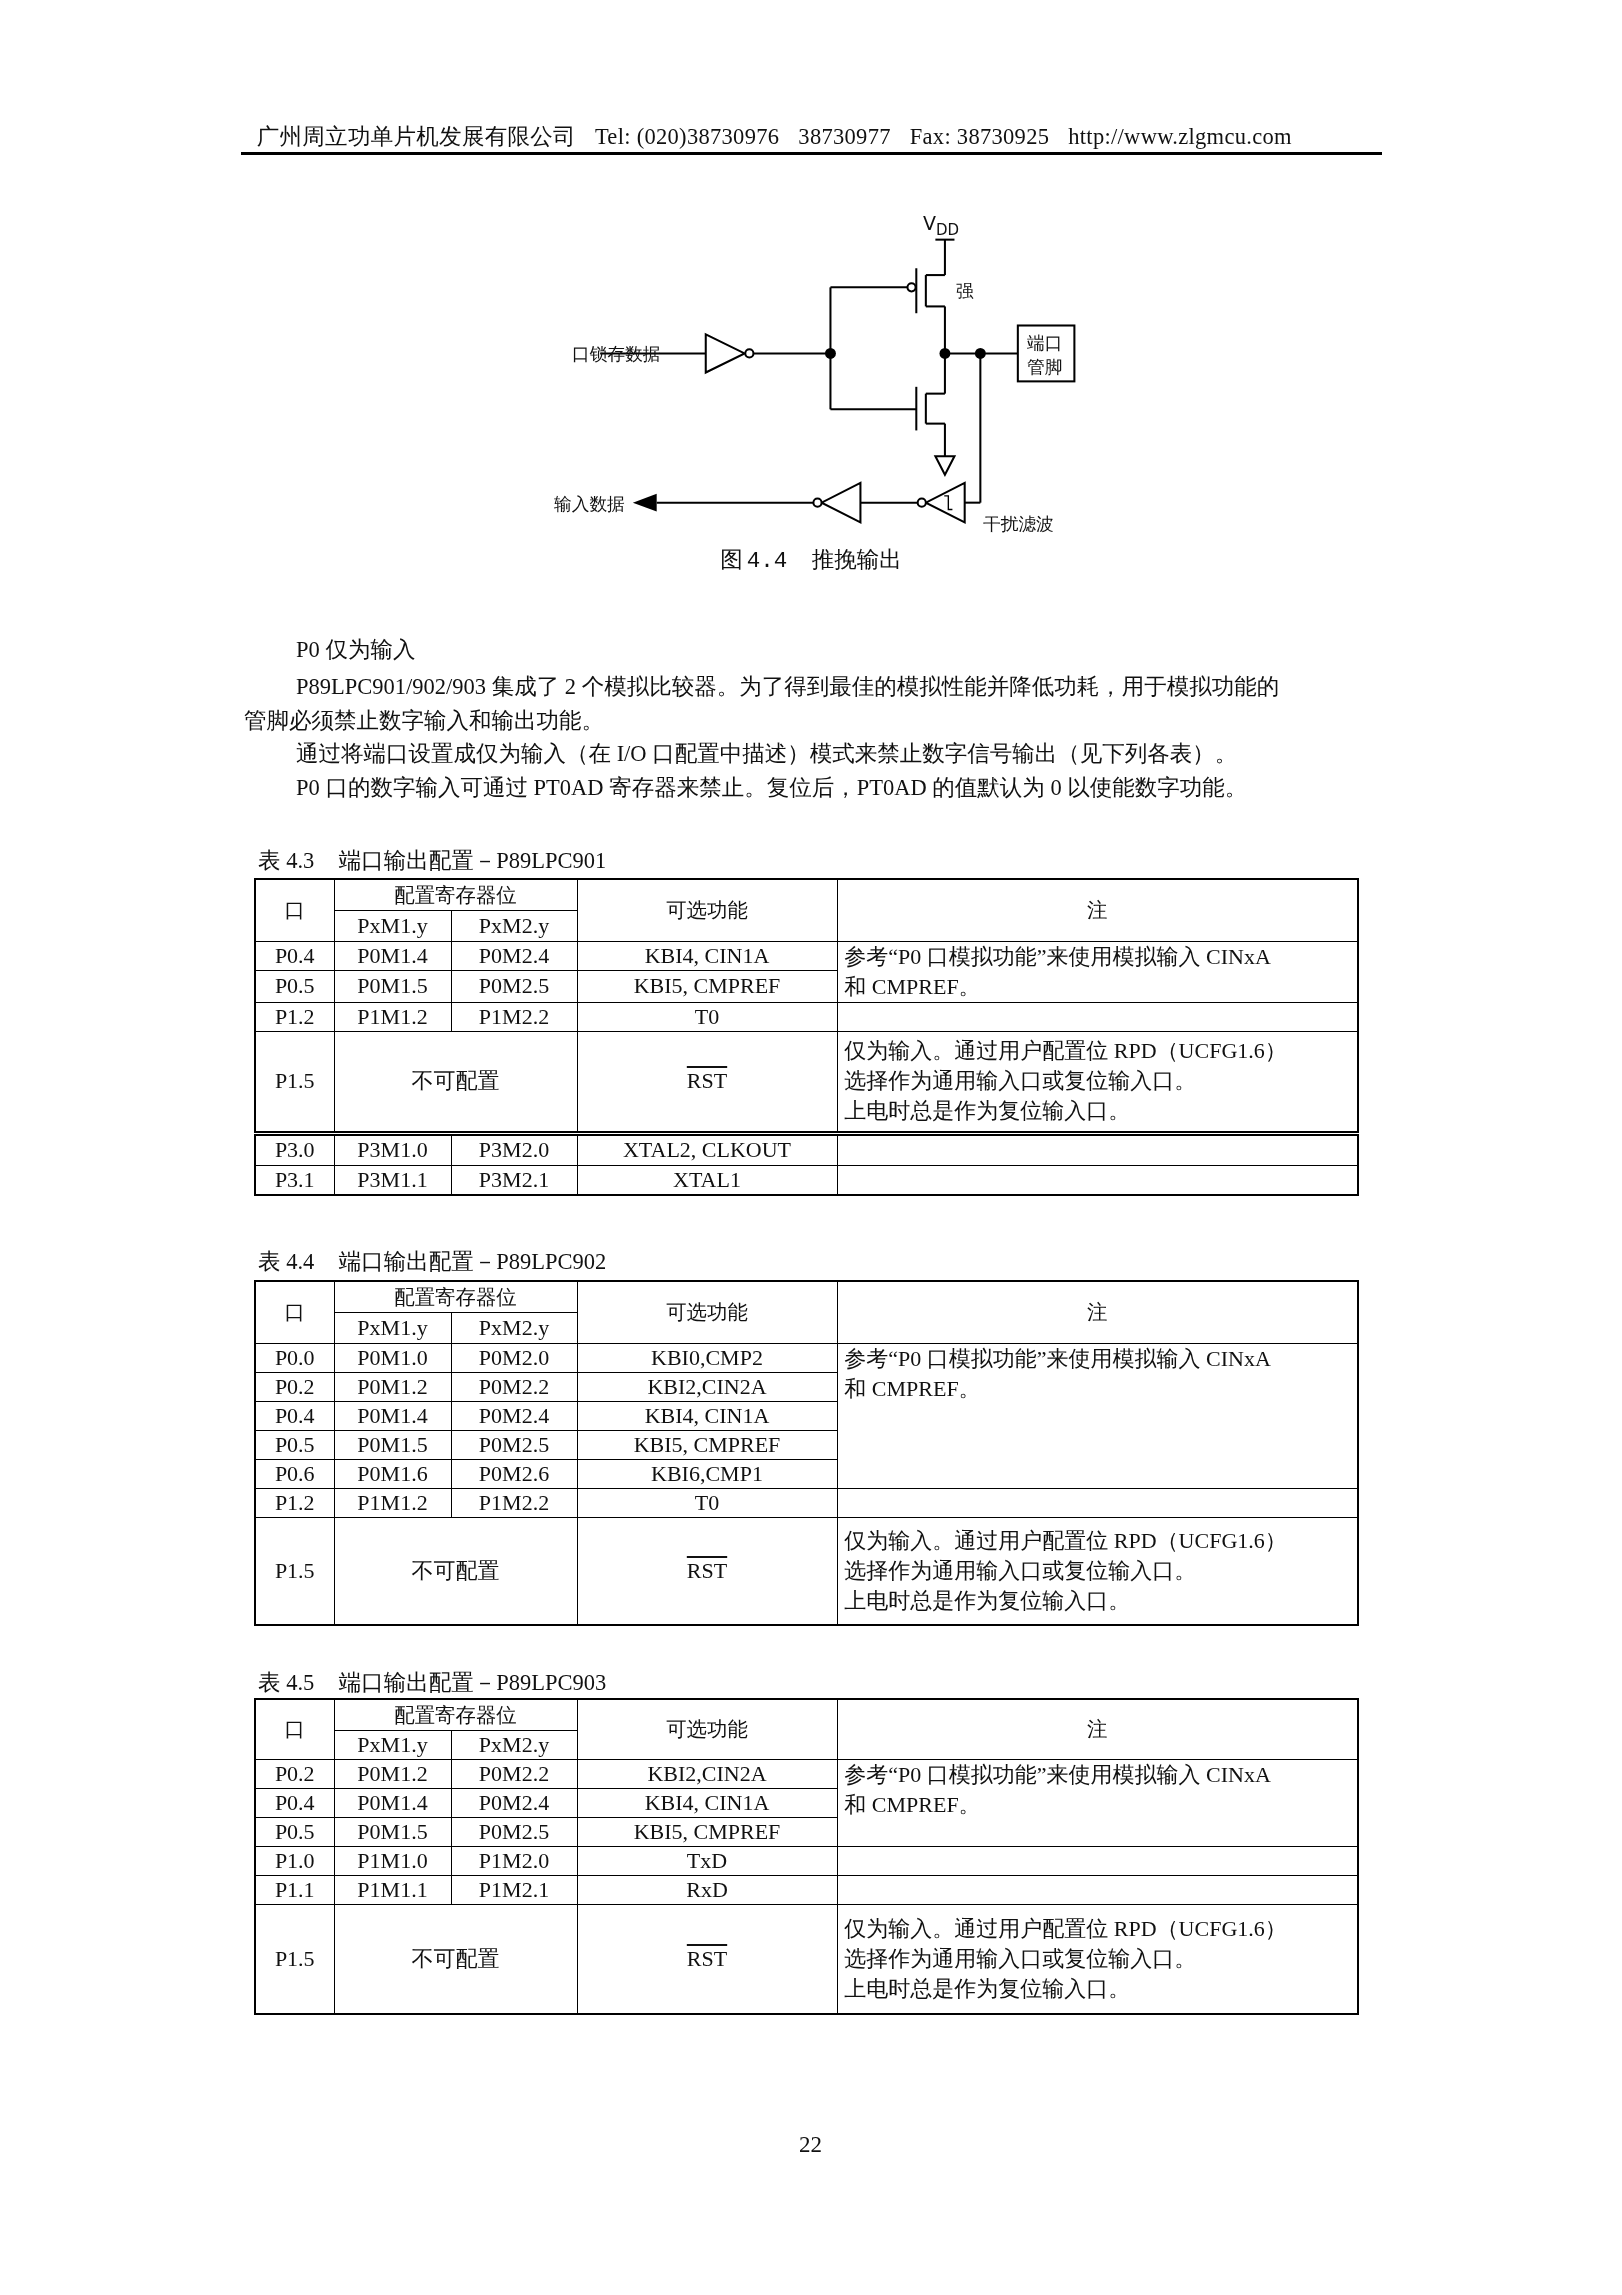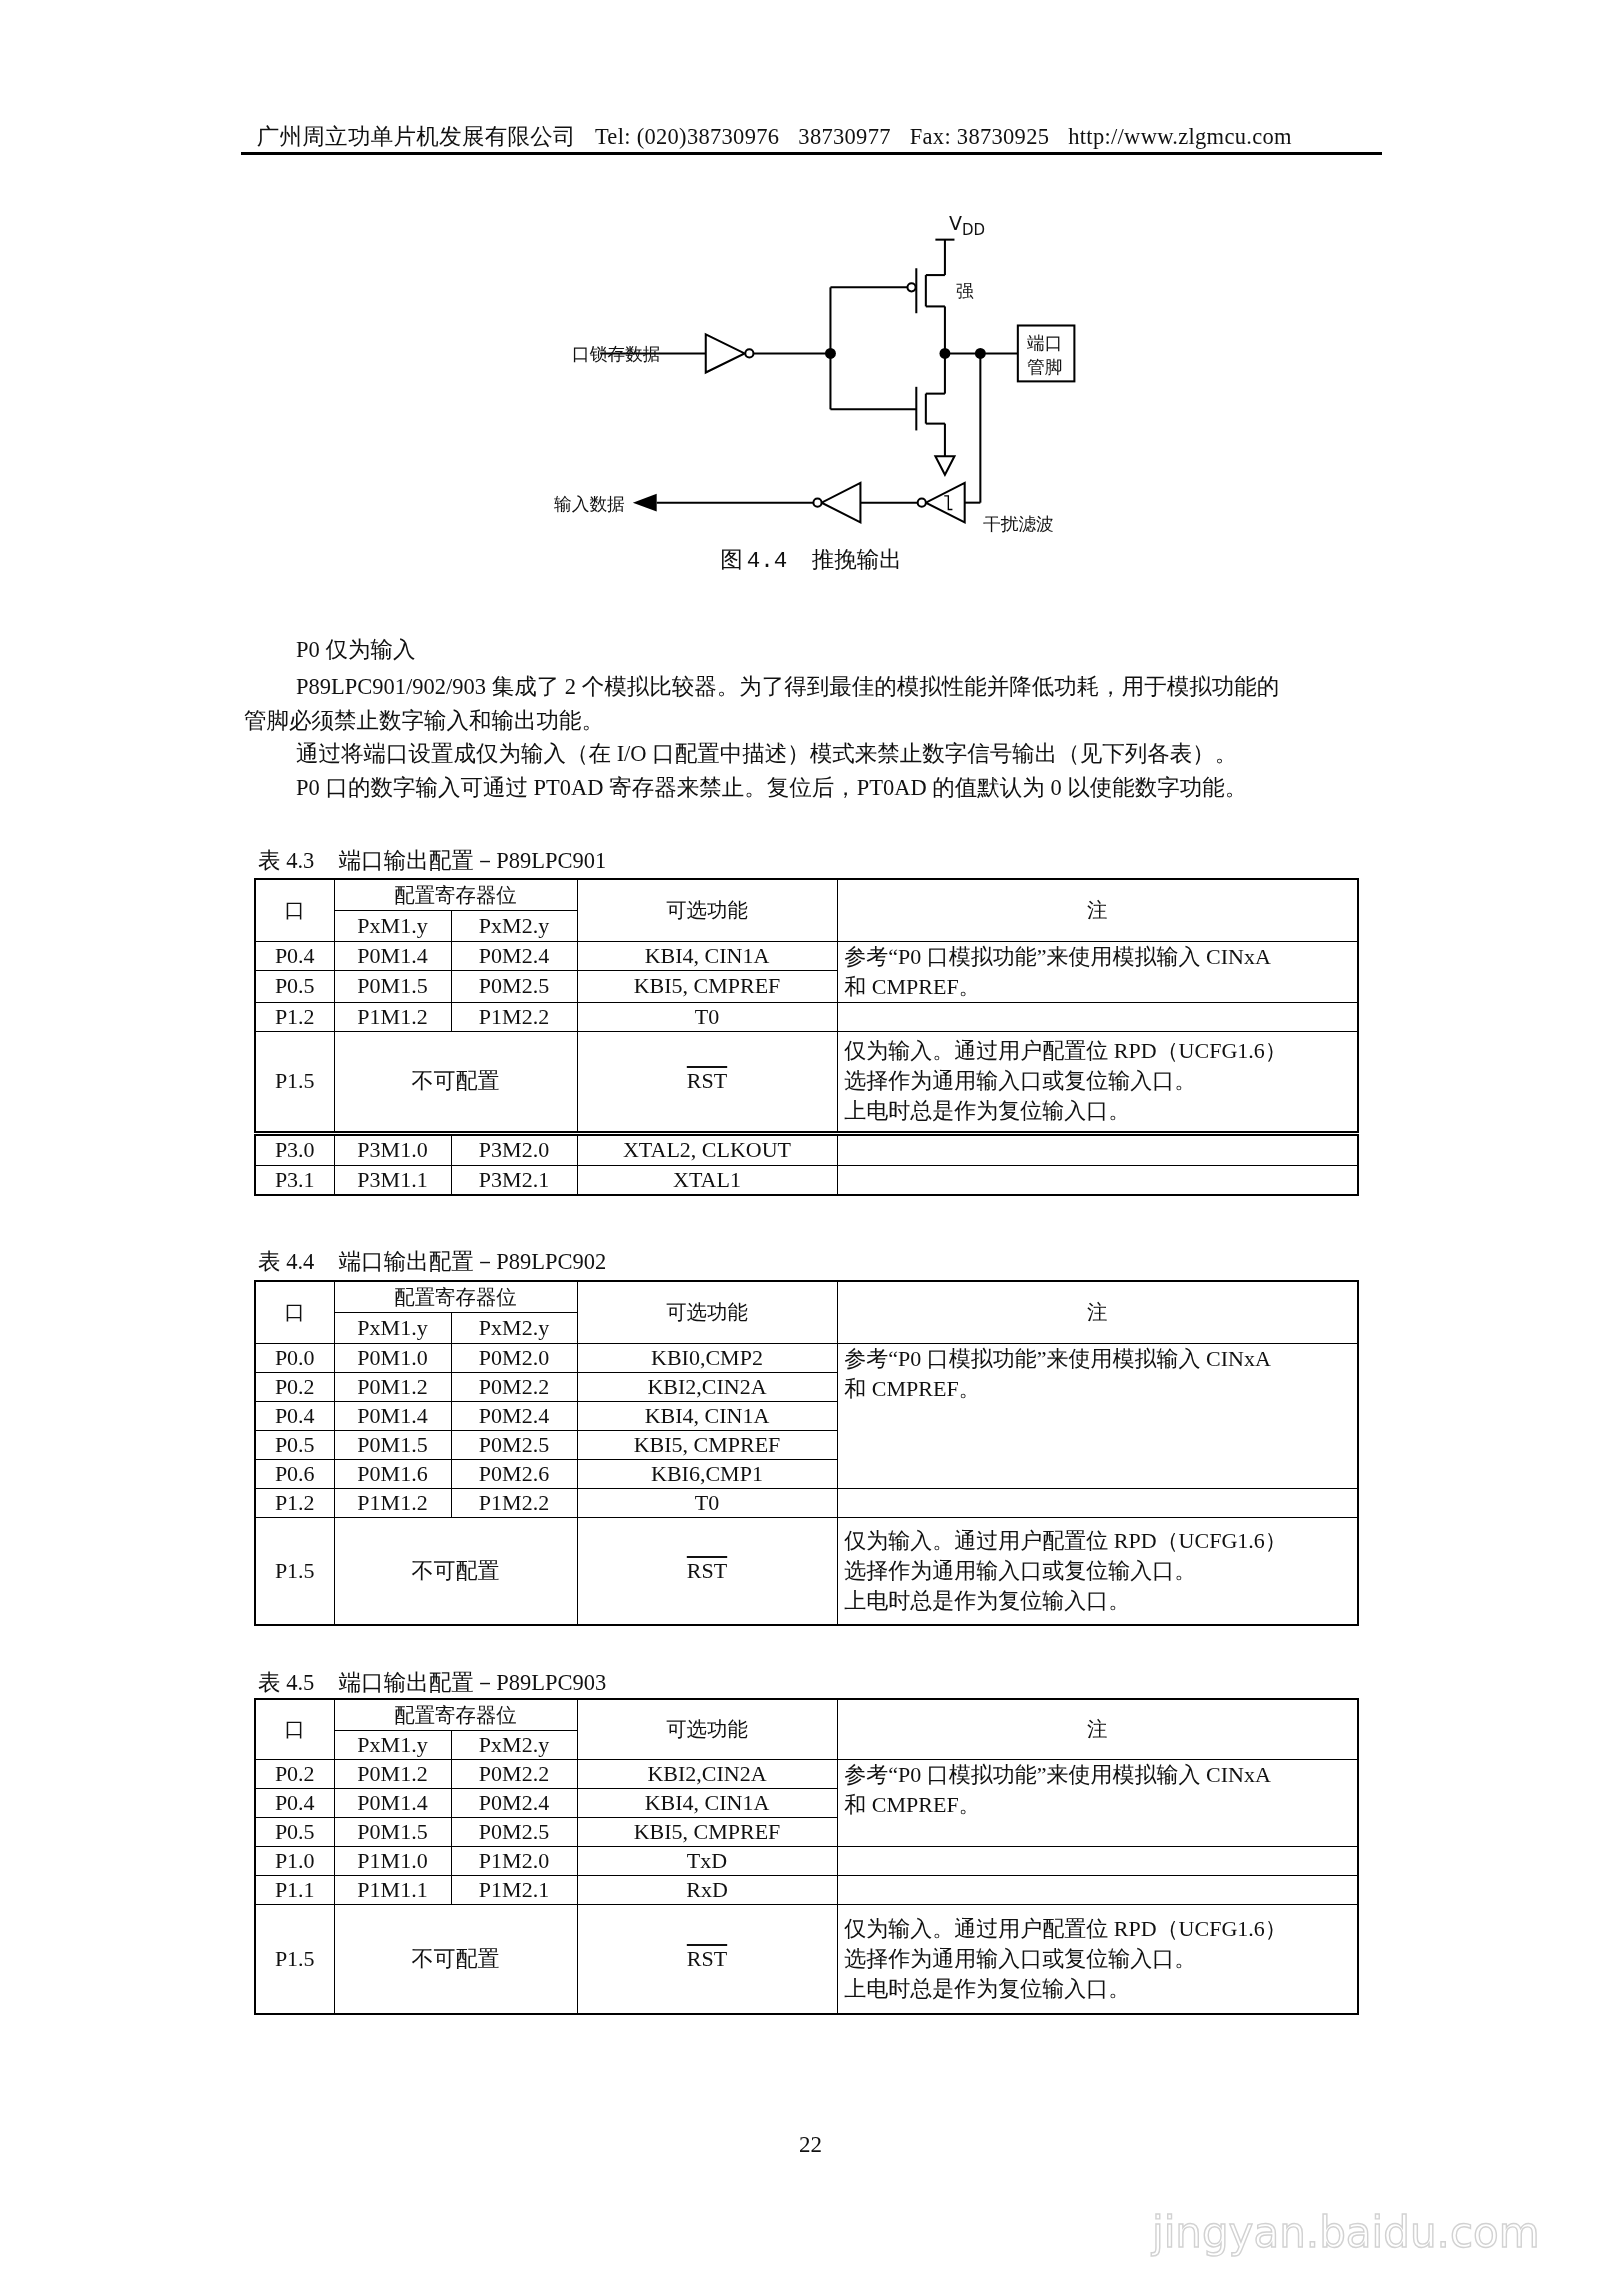--- a/index.html
+++ b/index.html
@@ -115,21 +115,21 @@
       <circle cx="419" cy="438" r="6" fill="#fff"></circle>
       <line x1="413" y1="438" x2="183" y2="438"></line>
     </g>
 
     <polygon points="148,438 183,425 183,451" fill="#000"></polygon>
 
     <circle cx="438" cy="219" r="8" fill="#000"></circle>
     <circle cx="606" cy="219" r="8" fill="#000"></circle>
     <circle cx="658" cy="219" r="8" fill="#000"></circle>
   </svg>
-  <div class="fig-label" style="left:417px; top:8.2px; font-size:19px;"><span>V</span><sub style="font-size:15px;">DD</sub></div>
+  <div class="fig-label" style="left:391px; top:8.2px; font-size:19px;"><span>V</span><sub style="font-size:15px;">DD</sub></div>
   <div class="fig-label" style="left:424px; top:75px;">强</div>
   <div class="fig-label" style="left:40px; top:138px;">口锁存数据</div>
   <div class="fig-label" style="left:495px; top:127px;">端口</div>
   <div class="fig-label" style="left:495px; top:151px;">管脚</div>
   <div class="fig-label" style="left:22px; top:288px;">输入数据</div>
   <div class="fig-label" style="left:451px; top:308px;">干扰滤波</div>
 </div>
 <div class="fig-caption">
   <span>图</span><span class="num">4.4</span><span>推挽输出</span>
 </div>
@@ -355,15 +355,14 @@
           <div>选择作为通用输入口或复位输入口。</div>
           <div>上电时总是作为复位输入口。</div>
         </td>
   </tr>
 </tbody>
   </table>
 
 <div class="page-number">22</div>
 
 <div class="watermark">
-  <div class="wm-url">jingyan.baidu.com</div>
 </div>
 
 
 </body></html>

